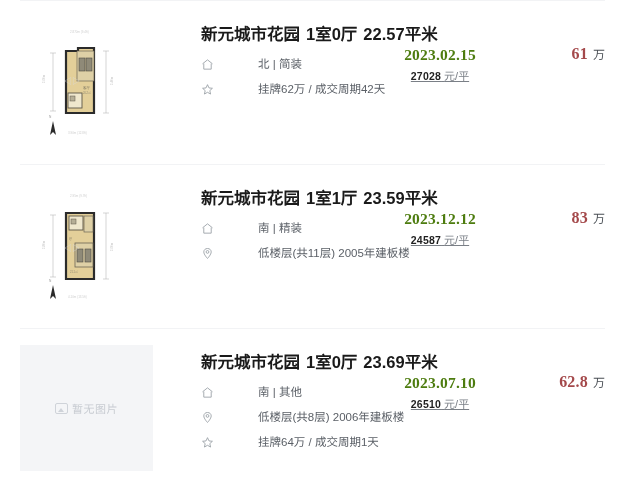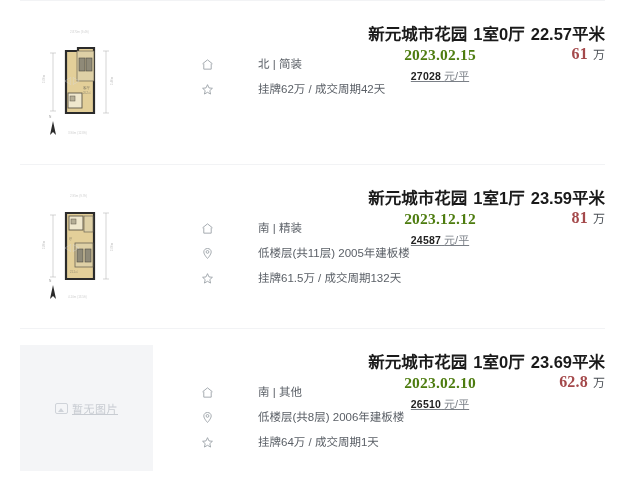--- a/index.html
+++ b/index.html
@@ -76,37 +76,35 @@
     width: 0;
     height: 0;
     border-left: 3px solid transparent;
     border-right: 3px solid transparent;
     border-bottom: 4px solid #cfd3d9;
   }
   .thumb-empty .ph-text {
     font-size: 11px;
     color: #c8ccd2;
     letter-spacing: 0.5px;
-    text-decoration: underline;
   }
 
   
   .info {
     flex: 1 1 auto;
     padding-left: 48px;
     min-width: 0;
   }
   .deal-title {
     font-size: 16.5px;
     font-weight: bold;
     color: #1a1a1a;
     line-height: 22px;
     margin: 6px 0 12px 0;
     white-space: nowrap;
-    text-align: right;
   }
   .deal-title .t-sep { display: inline-block; width: 6px; }
 
   .meta-row {
     display: flex;
     align-items: center;
     margin-bottom: 11px;
     font-size: 11.5px;
     color: #5a5f66;
     line-height: 14px;
@@ -325,38 +323,30 @@
       <div class="meta-row">
         <span class="meta-icon">
           <svg width="13" height="13" viewBox="0 0 14 14" fill="none" stroke="currentColor" stroke-width="0.95">
             <path d="M7 1.6 C4.6 1.6 3 3.3 3 5.3 C3 8.1 7 12.4 7 12.4 C7 12.4 11 8.1 11 5.3 C11 3.3 9.4 1.6 7 1.6 Z"></path>
             <circle cx="7" cy="5.3" r="1.5"></circle>
           </svg>
         </span>
         <span>低楼层(共11层) 2005年建板楼</span>
       </div>
 
-      <div class="meta-row">
-        <span class="meta-icon">
-          <svg width="13" height="13" viewBox="0 0 14 14" fill="none" stroke="currentColor" stroke-width="0.95" stroke-linejoin="round">
-            <path d="M7 1.8 L8.6 5.3 L12.3 5.7 L9.5 8.2 L10.3 11.9 L7 10 L3.7 11.9 L4.5 8.2 L1.7 5.7 L5.4 5.3 Z"></path>
-          </svg>
-        </span>
-        <span>挂牌61.5万 / 成交周期132天</span>
-      </div>
     </div>
 
     <div class="price-block">
       <div class="deal-date">2023.12.12</div>
       <div class="deal-unitprice">
         <span class="up-num">24587</span>
         <span class="up-unit">元/平</span>
       </div>
       <div class="deal-total">
-        <span class="tp-num">81</span><span class="tp-unit">万</span>
+        <span class="tp-num">83</span><span class="tp-unit">万</span>
       </div>
     </div>
   </div>
 
   <div class="list-divider"></div>
 
   <div class="deal-item">
     <div class="thumb">
       <div class="thumb-empty">
         <span class="ph-icon"></span>
@@ -393,21 +383,21 @@
         <span class="meta-icon">
           <svg width="13" height="13" viewBox="0 0 14 14" fill="none" stroke="currentColor" stroke-width="0.95" stroke-linejoin="round">
             <path d="M7 1.8 L8.6 5.3 L12.3 5.7 L9.5 8.2 L10.3 11.9 L7 10 L3.7 11.9 L4.5 8.2 L1.7 5.7 L5.4 5.3 Z"></path>
           </svg>
         </span>
         <span>挂牌64万 / 成交周期1天</span>
       </div>
     </div>
 
     <div class="price-block">
-      <div class="deal-date">2023.02.10</div>
+      <div class="deal-date">2023.07.10</div>
       <div class="deal-unitprice">
         <span class="up-num">26510</span>
         <span class="up-unit">元/平</span>
       </div>
       <div class="deal-total">
         <span class="tp-num">62.8</span><span class="tp-unit">万</span>
       </div>
     </div>
   </div>
 

